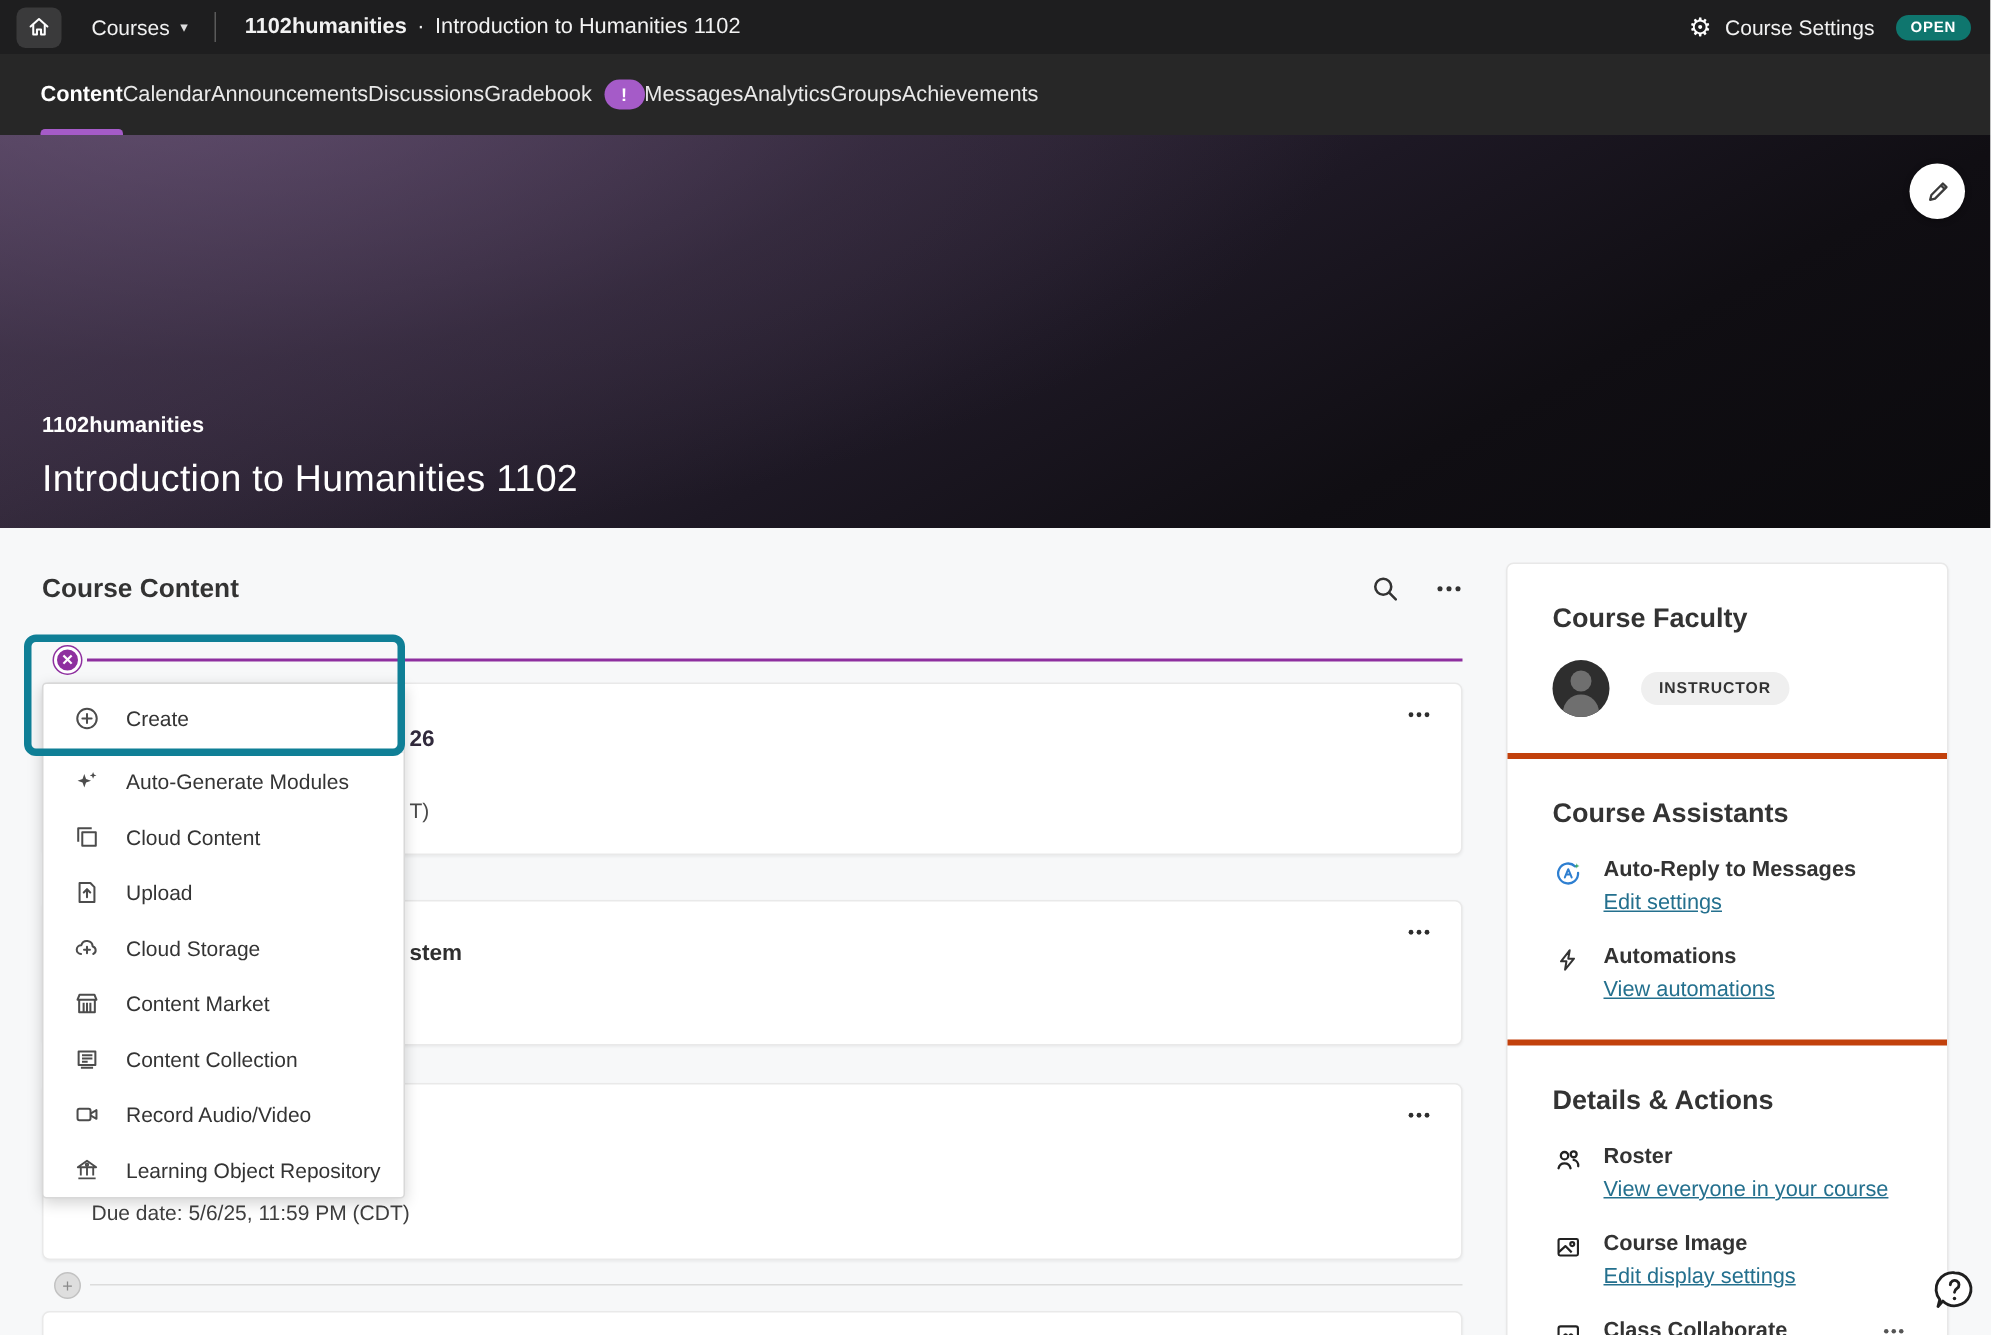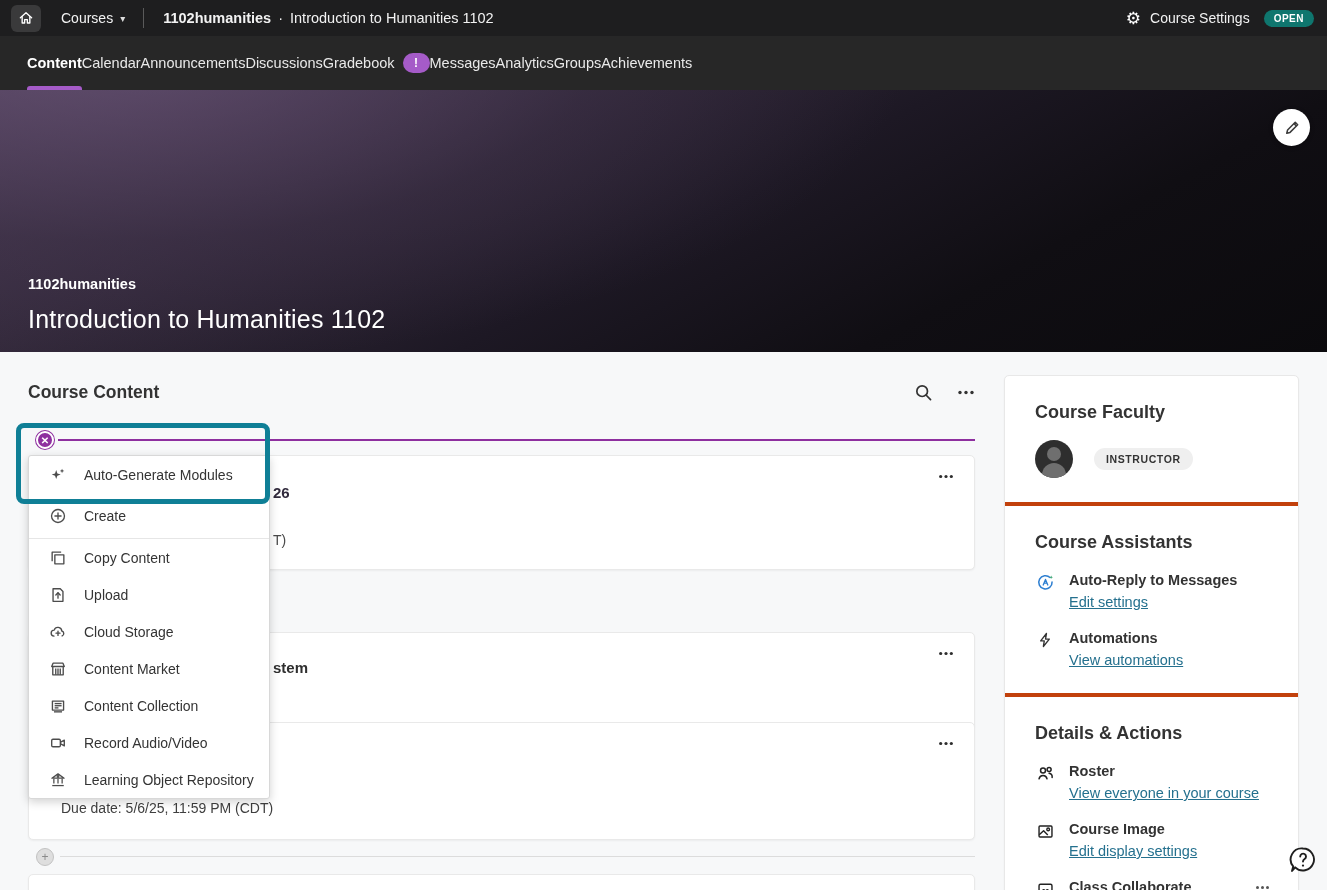--- a/index.html
+++ b/index.html
@@ -215,21 +215,21 @@
     <span class="frag-detail">T)</span>
     <span class="card-kebab">
       <svg width="16" height="5" viewBox="0 0 18 5">
           <circle cx="3" cy="2.5" r="1.8" fill="#2e2e2e"></circle>
           <circle cx="9" cy="2.5" r="1.8" fill="#2e2e2e"></circle>
           <circle cx="15" cy="2.5" r="1.8" fill="#2e2e2e"></circle>
         </svg>
     </span>
   </div>
 
-  <div class="card" style="top:248px;height:97px;margin-top:32px;">
+  <div class="card" style="top:248px;height:97px;">
     <span class="frag-title2">stem</span>
     <span class="card-kebab">
       <svg width="16" height="5" viewBox="0 0 18 5">
           <circle cx="3" cy="2.5" r="1.8" fill="#2e2e2e"></circle>
           <circle cx="9" cy="2.5" r="1.8" fill="#2e2e2e"></circle>
           <circle cx="15" cy="2.5" r="1.8" fill="#2e2e2e"></circle>
         </svg>
     </span>
   </div>
 
@@ -245,47 +245,47 @@
   </div>
 
   <div class="plus-row-btn">
     <span>+</span>
   </div>
   <div class="plus-row-line"></div>
 
   <div class="card" style="top:522px;height:40px;"></div>
 
   <div class="add-menu">
-    <div class="menu-item">
-      <span class="menu-icon">
-        <svg width="18" height="18" viewBox="0 0 20 20" fill="#4c4c4c">
-          <path d="M8 4.5 L9.3 8.2 L13 9.5 L9.3 10.8 L8 14.5 L6.7 10.8 L3 9.5 L6.7 8.2 Z"></path>
-          <path d="M14.5 3 L15.2 4.8 L17 5.5 L15.2 6.2 L14.5 8 L13.8 6.2 L12 5.5 L13.8 4.8 Z"></path>
-        </svg>
-      </span>
-      <span>Auto-Generate Modules</span>
-    </div>
     <div class="menu-item menu-item--first">
       <span class="menu-icon">
         <svg width="18" height="18" viewBox="0 0 20 20" fill="none" stroke="#4c4c4c" stroke-width="1.5" stroke-linecap="round">
           <circle cx="10" cy="10" r="7.2"></circle>
             <line x1="10" y1="6.6" x2="10" y2="13.4"></line>
             <line x1="6.6" y1="10" x2="13.4" y2="10"></line>
         </svg>
       </span>
       <span>Create</span>
     </div>
     <div class="menu-item">
       <span class="menu-icon">
+        <svg width="18" height="18" viewBox="0 0 20 20" fill="#4c4c4c">
+          <path d="M8 4.5 L9.3 8.2 L13 9.5 L9.3 10.8 L8 14.5 L6.7 10.8 L3 9.5 L6.7 8.2 Z"></path>
+          <path d="M14.5 3 L15.2 4.8 L17 5.5 L15.2 6.2 L14.5 8 L13.8 6.2 L12 5.5 L13.8 4.8 Z"></path>
+        </svg>
+      </span>
+      <span>Auto-Generate Modules</span>
+    </div>
+    <div class="menu-item">
+      <span class="menu-icon">
         <svg width="18" height="18" viewBox="0 0 20 20" fill="none" stroke="#4c4c4c" stroke-width="1.5" stroke-linejoin="round">
           <rect x="6.5" y="6.5" width="10" height="10"></rect>
             <path d="M3.5 13.5 V3.5 H13.5"></path>
         </svg>
       </span>
-      <span>Copy Content</span>
+      <span>Cloud Content</span>
     </div>
     <div class="menu-item">
       <span class="menu-icon">
         <svg width="18" height="18" viewBox="0 0 20 20" fill="none" stroke="#4c4c4c" stroke-width="1.5" stroke-linecap="round" stroke-linejoin="round">
           <path d="M4.5 17 V3 H12.5 L15.5 6 V17 Z"></path>
             <line x1="10" y1="13.5" x2="10" y2="7.8"></line>
             <polyline points="7.6,10 10,7.6 12.4,10"></polyline>
         </svg>
       </span>
       <span>Upload</span>

